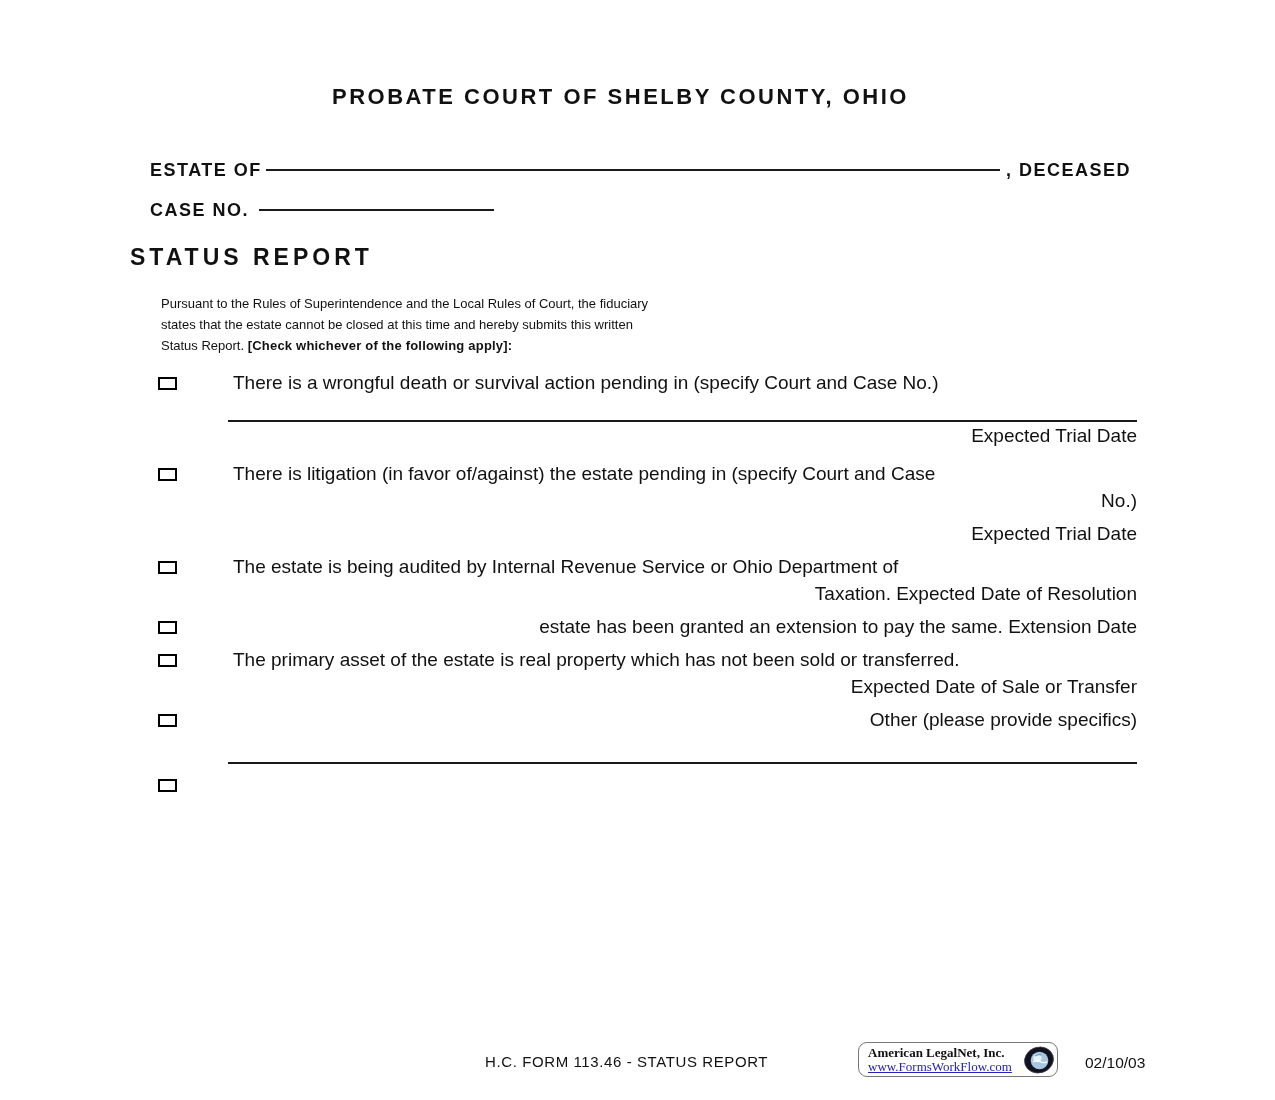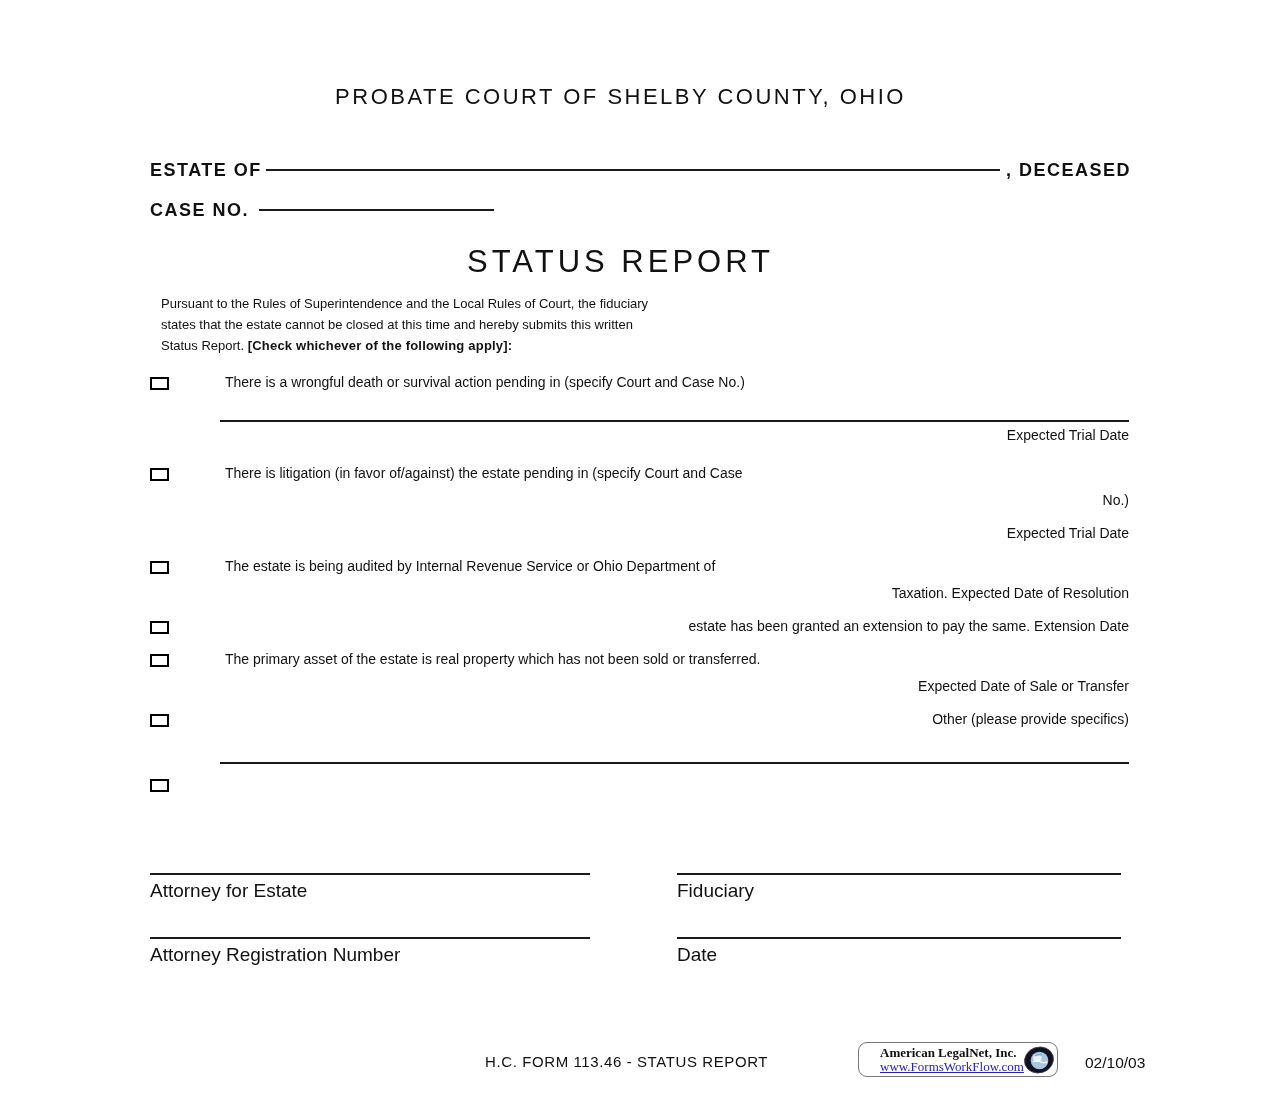--- a/index.html
+++ b/index.html
@@ -4,42 +4,42 @@
 <style>
   html,body { margin:0; padding:0; background:#ffffff; }
   .page {
     position:relative; width:1275px; height:1100px; background:#ffffff;
     font-family:"Liberation Sans","DejaVu Sans",sans-serif;
     color:#111; overflow:hidden;
   }
   
   .court-title {
     position:absolute; top:84px; left:130px; width:981px;
-    text-align:center; font-weight:normal; font-size:22px; letter-spacing:2.5px;
+    text-align:center; font-weight:bold; font-size:22px; letter-spacing:2.5px;
     white-space:nowrap;
   }
   .hdr-row { position:absolute; left:150px; width:981px; display:flex; align-items:center; }
   .estate-row { top:158px; height:24px; }
   .case-row   { top:198px; height:24px; }
   .hdr-lbl { font-weight:bold; font-size:18px; letter-spacing:1.5px; white-space:nowrap; line-height:22px; }
   .fill { border-bottom:2px solid #1a1a1a; min-height:1px; }
   .estate-row .fill { flex:1; margin:0 6px 1px 4px; }
   .case-row .fill { width:235px; margin:0 0 1px 10px; }
   
   .report-title {
     position:absolute; top:244px; left:130px; width:981px;
-    text-align:center; font-weight:normal; font-size:31px; letter-spacing:4px;
+    font-weight:bold; font-size:23px; letter-spacing:4px;
     white-space:nowrap;
   }
   
   .intro { position:absolute; top:293px; left:161px; width:980px; font-size:13px; line-height:21px; }
   .intro .ln { white-space:nowrap; }
   .intro b { letter-spacing:0.2px; }
   
-  .checklist { position:absolute; top:369px; left:148px; width:981px; font-size:14px; }
+  .checklist { position:absolute; top:369px; left:156px; width:981px; font-size:19px; }
   .c-row { position:relative; line-height:27px; padding-left:77px; white-space:nowrap; }
   .c-row.flexr { display:flex; align-items:flex-end;flex-direction:column; }
   .c-row.flexr .lbl { line-height:27px; }
   .c-row.flexr .fill { flex:1; margin-bottom:3px; }
   .cb {
     position:absolute; left:2px; top:8px; width:15px; height:9px;
     border:2px solid #000; background:#fff; display:inline-block; cursor:pointer;
   }
   .line-only { padding-left:72px; line-height:normal; }
   .line-only .fill-full { display:block; border-bottom:2px solid #1a1a1a; }
@@ -55,21 +55,21 @@
   }
   .sig-cell.row2 { margin-top:35px; }
   .sig-line { border-top:2px solid #1a1a1a; height:2px; cursor:text; }
   .sig-label { font-size:19px; margin-top:3px; }
   
   .form-id { position:absolute; left:485px; top:1053px; font-size:15px; letter-spacing:0.6px; white-space:nowrap; }
   .rev-date { position:absolute; left:1085px; top:1054px; font-size:15.5px; }
   .badge {
     position:absolute; left:858px; top:1042px; width:200px; height:35px;
     border:1px solid #777; border-radius:9px; background:#fff;
-    display:flex; align-items:center; padding:1px 3px 1px 21px; box-sizing:border-box;
+    display:flex; align-items:center; padding:1px 3px 1px 9px; box-sizing:border-box;
   }
   .badge-text { flex:1; font-family:"Liberation Serif","DejaVu Serif",serif; line-height:14px; }
   .badge-company { font-weight:bold; font-size:13px; color:#111; white-space:nowrap; }
   .badge-url { font-size:13px; color:#2222bb; text-decoration:underline; white-space:nowrap; cursor:pointer; }
   .globe { width:30px; height:30px; flex:0 0 auto; }
 </style>
 </head>
 <body>
 
 <div class="page">
@@ -158,38 +158,20 @@
     <div class="c-row line-only r14">
       <span class="fill-full"></span>
     </div>
 
     <div class="c-row r15">
       <span class="cb"></span>
     </div>
 
   </div>
 
-  <div class="sigs">
-    <div class="sig-cell">
-      <div class="sig-line"></div>
-      <div class="sig-label">Attorney for Estate</div>
-    </div>
-    <div class="sig-cell">
-      <div class="sig-line"></div>
-      <div class="sig-label">Fiduciary</div>
-    </div>
-    <div class="sig-cell row2">
-      <div class="sig-line"></div>
-      <div class="sig-label">Attorney Registration Number</div>
-    </div>
-    <div class="sig-cell row2">
-      <div class="sig-line"></div>
-      <div class="sig-label">Date</div>
-    </div>
-  </div>
 
   <div class="form-id">H.C. FORM 113.46 - STATUS REPORT</div>
 
   <div class="badge">
     <div class="badge-text">
       <div class="badge-company">American LegalNet, Inc.</div>
       <div class="badge-url">www.FormsWorkFlow.com</div>
     </div>
     <svg class="globe" viewBox="0 0 30 30" xmlns="http://www.w3.org/2000/svg">
       <ellipse cx="15" cy="15" rx="14.6" ry="12.8" fill="#12121e" transform="rotate(-18 15 15)"></ellipse>

